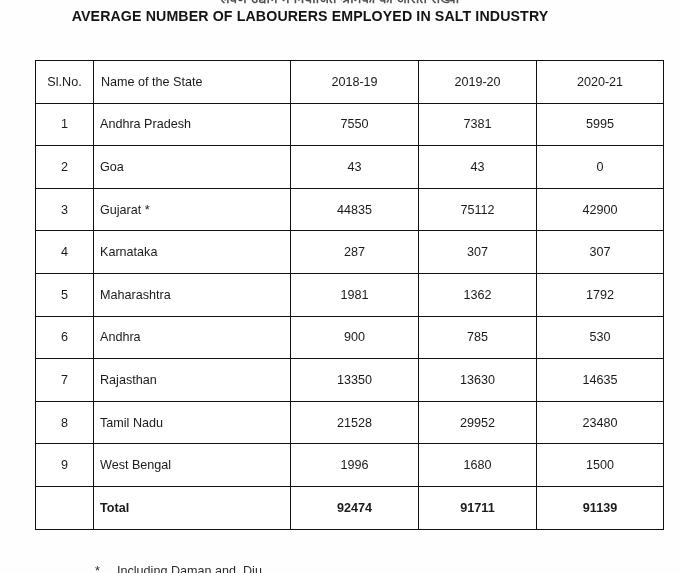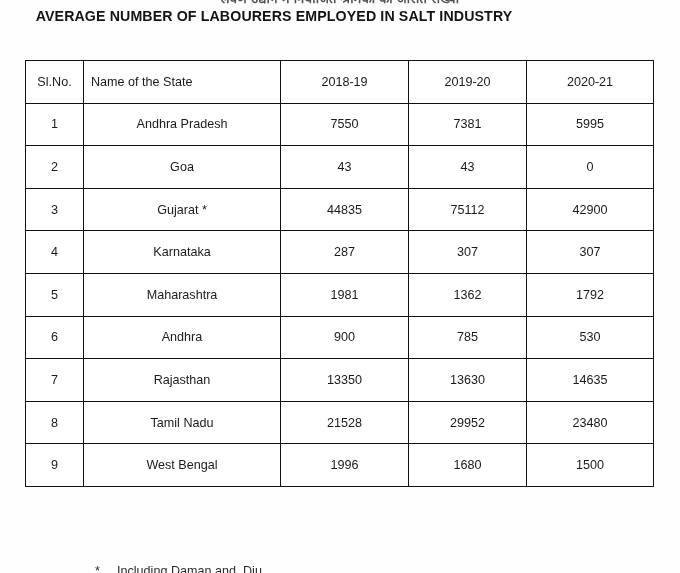--- a/index.html
+++ b/index.html
@@ -46,26 +46,27 @@
     top: 8px;
     left: 0;
     width: 548px;
     text-align: center;
     font-family: "Liberation Sans", sans-serif;
     font-weight: bold;
     font-size: 14.2px;
     letter-spacing: 0.12px;
     color: #141414;
     white-space: nowrap;
+    padding-left: 36px;
   }
 
   
   .table-wrap {
     position: absolute;
-    left: 25px;
+    left: 35px;
     top: 60px;
     width: 628px;
   }
   table.salt-table {
     border-collapse: collapse;
     width: 628px;
     table-layout: fixed;
     background: #ffffff;
   }
   table.salt-table td,
@@ -89,21 +90,21 @@
   thead th {
     font-weight: bold;
     font-size: 12.8px;
     text-align: center;
     height: 45px;
   }
   thead th.h-sl { text-align: center; }
   thead th.h-state { text-align: left; padding-left: 7px; }
 
   td.cell-sl { text-align: center; }
-  td.cell-state { text-align: center; padding-left: 7px; }
+  td.cell-state { text-align: left; padding-left: 7px; }
   td.cell-num { text-align: center; }
 
   tr.total-row td { font-weight: bold; }
   tr.total-row td.cell-state { font-weight: bold; }
 
   
   .footnote {
     position: absolute;
     left: 88px;
     top: 550px;
@@ -210,20 +211,27 @@
       </tr>
 
       <tr>
         <td class="cell-sl">9</td>
         <td class="cell-state">West Bengal</td>
         <td class="cell-num">1996</td>
         <td class="cell-num">1680</td>
         <td class="cell-num">1500</td>
       </tr>
 
+      <tr class="total-row">
+        <td class="cell-sl"></td>
+        <td class="cell-state">Total</td>
+        <td class="cell-num">92474</td>
+        <td class="cell-num">91711</td>
+        <td class="cell-num">91139</td>
+      </tr>
 
     </tbody>
   </table>
 </div>
 
 <div class="footnote">
   <span class="fn-star">*</span><span>Including Daman and  Diu</span>
 </div>
 
 </body></html>

